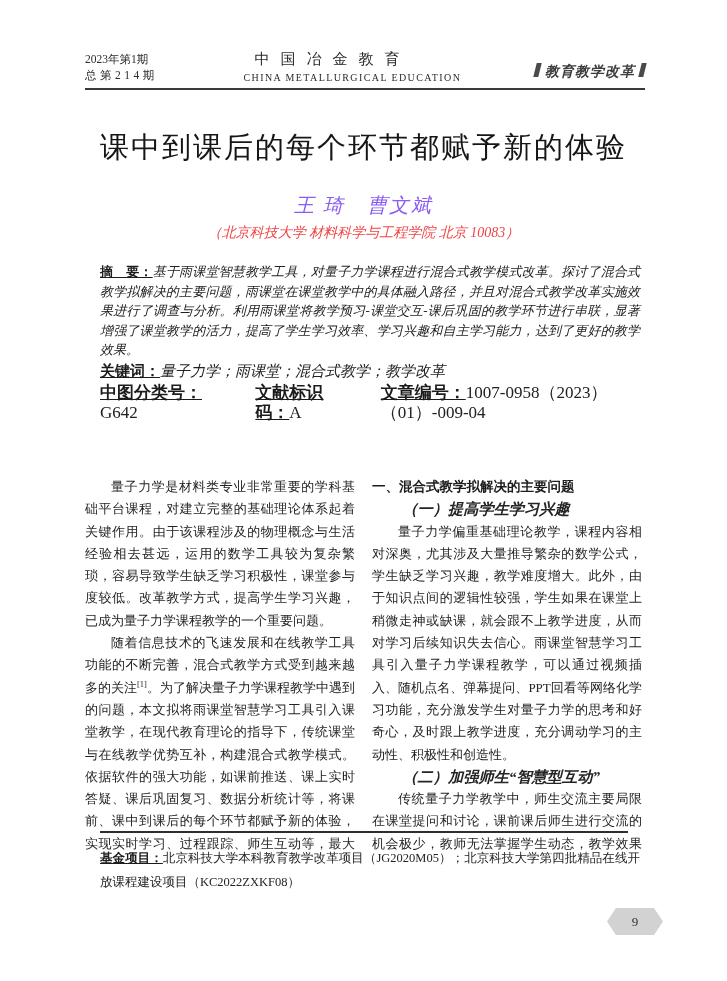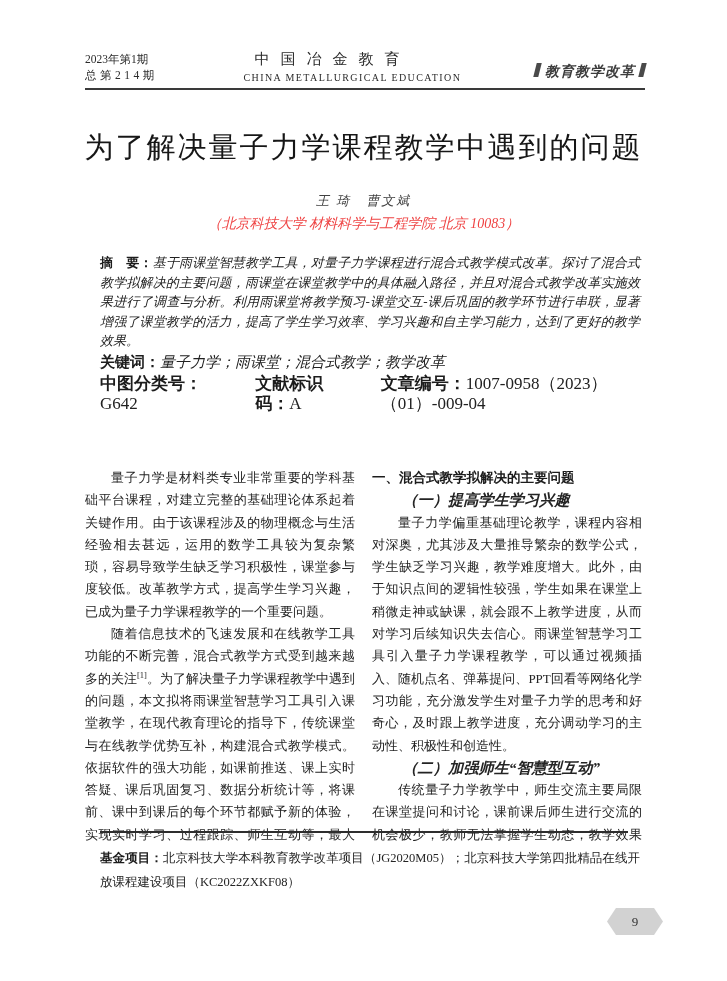--- a/index.html
+++ b/index.html
@@ -32,33 +32,33 @@
   }
   .header-rule { margin:0 82px 0 85px; border-top:2.5px solid #3a3a3a; }
 
   
   .article-title {
     margin-top:38px; text-align:center;
     font-size:29px; font-weight:400; letter-spacing:2px; color:#161616;
   }
   .authors {
     margin-top:24px; text-align:center;
-    font-size:13px; font-style:italic; color:#404040; letter-spacing:2px;
+    font-size:20px; font-style:italic; color:#8b5cf6; letter-spacing:2px;
   }
   .affiliation {
     margin-top:5px; text-align:center;
     font-size:14px; font-style:italic; color:#ef4444;
   }
 
   
   .meta-block { margin:20px 87px 0 100px; width:540px; }
   .abstract-p { font-size:13px; line-height:19.5px; text-align:justify; }
   .label-hei {
     font-family:"Liberation Sans", sans-serif; font-weight:bold;
-    font-style:normal; color:#1c1c1c;
+    font-style:normal; color:#1c1c1c;text-decoration:underline;
   }
   .kai { font-style:italic; }
   .kw-line { font-size:15px; line-height:19.5px; margin-top:1px; }
   .clc-line { display:flex; font-size:17px; line-height:19.5px; margin-top:2px; }
   .clc-line .pair1 { margin-right:46px; }
   .clc-line .pair2 { margin-right:36px; }
   .clc-val { font-family:"Liberation Serif", serif; }
 
   
   .columns {
@@ -104,21 +104,21 @@
       <div class="journal-en">CHINA METALLURGICAL EDUCATION</div>
     </div>
     <div class="tag-block">
       <span class="tag-bar"></span>
       <span class="tag-label">教育教学改革</span>
       <span class="tag-bar"></span>
     </div>
   </div>
   <div class="header-rule"></div>
 
-  <h1 class="article-title">为了解决量子力学课程教学中遇到的问题</h1>
+  <h1 class="article-title">课中到课后的每个环节都赋予新的体验</h1>
   <div class="authors">王 琦　曹文斌</div>
   <div class="affiliation">（北京科技大学 材料科学与工程学院 北京 10083）</div>
 
   <div class="meta-block">
     <p class="abstract-p">
       <span class="label-hei">摘　要：</span><span class="kai">基于雨课堂智慧教学工具，对量子力学课程进行混合式教学模式改革。探讨了混合式教学拟解决的主要问题，雨课堂在课堂教学中的具体融入路径，并且对混合式教学改革实施效果进行了调查与分析。利用雨课堂将教学预习-课堂交互-课后巩固的教学环节进行串联，显著增强了课堂教学的活力，提高了学生学习效率、学习兴趣和自主学习能力，达到了更好的教学效果。</span>
     </p>
     <p class="kw-line">
       <span class="label-hei">关键词：</span><span class="kai">量子力学；雨课堂；混合式教学；教学改革</span>
     </p>

